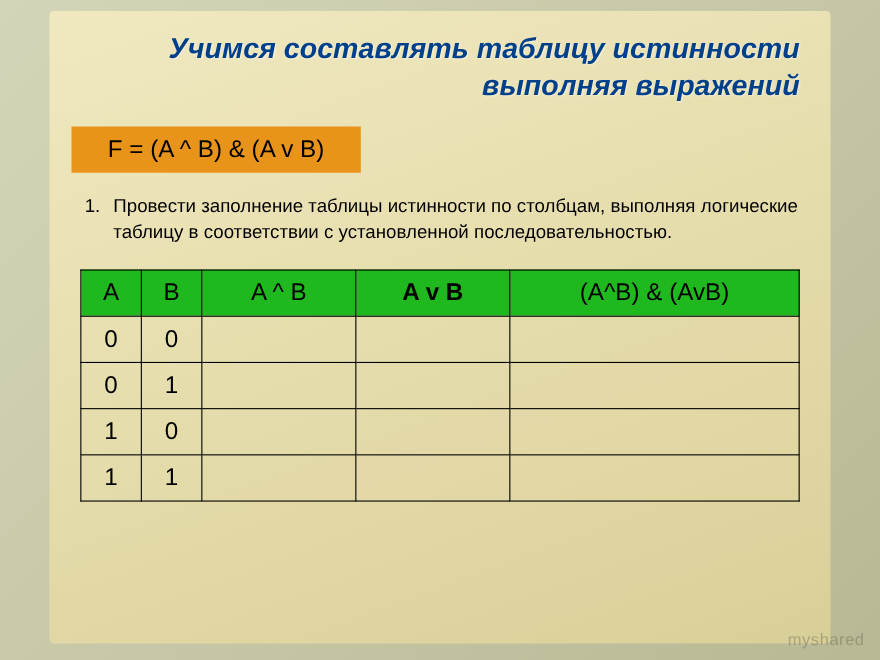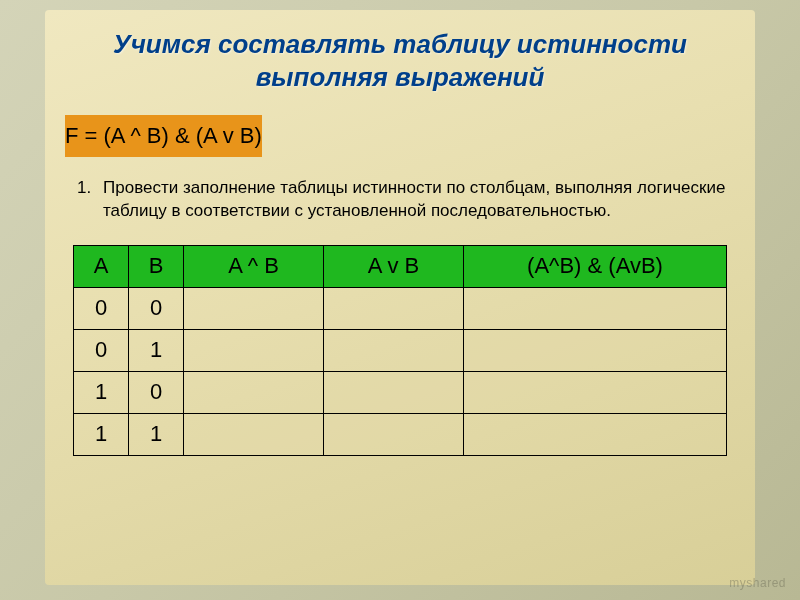--- a/index.html
+++ b/index.html
@@ -15,35 +15,35 @@
     position: absolute;
     top: 10px;
     left: 45px;
     width: 710px;
     height: 575px;
     background: linear-gradient(160deg, #f0e8c0 0%, #e8dfb0 40%, #d8cf98 100%);
     border-radius: 4px;
     padding: 18px 28px 0 28px;
   }
   .title {
-    text-align: center;
+    text-align: right;
     font-size: 26px;
     font-weight: bold;
     font-style: italic;
     color: #003f8a;
     text-shadow: 1px 1px 2px rgba(255,255,255,0.5);
     line-height: 1.25;
     margin-bottom: 22px;
   }
   .formula-box {
     display: inline-block;
     background: #e8941a;
     color: #000;
     font-size: 22px;
-    padding: 8px 0;
+    padding: 8px 33px;
     margin-bottom: 20px;
     margin-left: -8px;
   }
   .instruction {
     font-size: 17px;
     color: #000;
     line-height: 1.35;
     margin-bottom: 22px;
     margin-left: 4px;
     display: flex;
@@ -67,27 +67,27 @@
   }
   .truth-table td {
     border: 1px solid #000;
     height: 42px;
     text-align: center;
     background: rgba(232,223,176,0.1);
   }
   .truth-table .c1 { width: 55px; }
   .truth-table .c2 { width: 55px; }
   .truth-table .c3 { width: 140px; margin-top: 29px; }
-  .truth-table .c4 { width: 140px; }
+  .truth-table .c4 { width: 140px; font-weight: bold; }
   .truth-table .c5 { width: auto; }
   .watermark {
     position: absolute;
     bottom: 10px;
     right: 14px;
-    font-size: 12px;
+    font-size: 15px;
     color: rgba(100,100,80,0.4);
     letter-spacing: 0.5px;
   }
 </style>
 </head>
 <body>
 
 <div class="slide">
 
   <div class="title">

